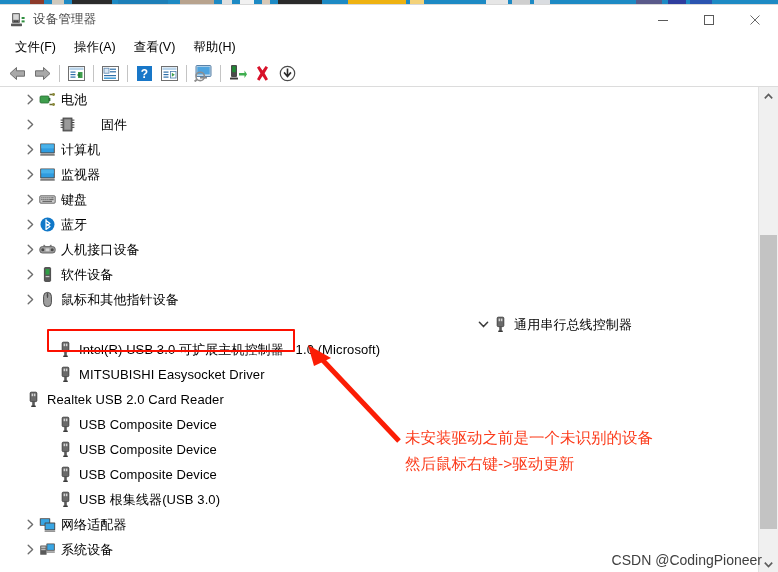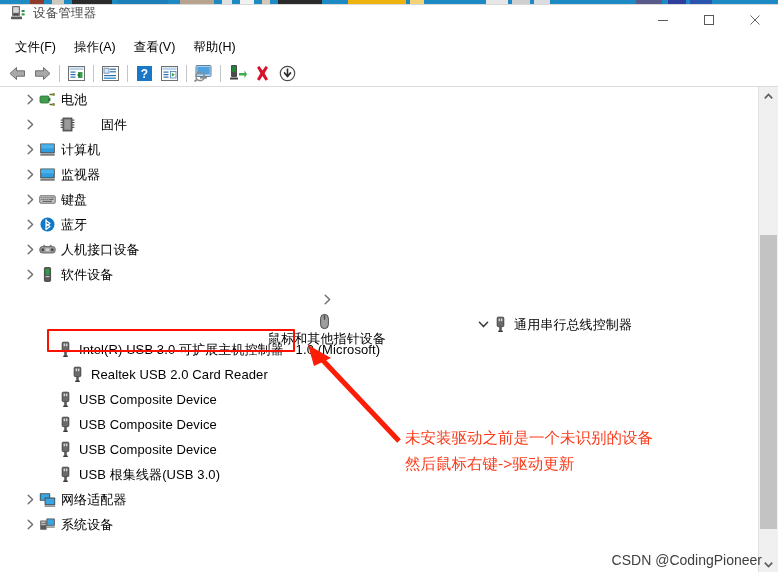--- a/index.html
+++ b/index.html
@@ -34,21 +34,21 @@
     background: #ffffff;
     border-top: 1px solid #d8d8d8;
     box-sizing: border-box;
   }
 
   
   .titlebar {
     position: absolute; left: 0; top: 0;
     width: 778px; height: 29px;
     background: #ffffff;
-    display: flex; 
+    display: flex; align-items: center;
   }
   .title-icon {
     width: 16px; height: 16px;
     margin-left: 10px; margin-right: 7px;
     position: relative; flex: none;
   }
   .title-text {
     font-size: 12.5px;
     color: #4a4a4a;
     letter-spacing: .2px;
@@ -499,21 +499,21 @@
             </div>
             <div class="rowicon">
               <svg width="17" height="17" viewBox="0 0 17 17">
                 <rect x="5.4" y="1.6" width="6.2" height="13.8" rx="0.8" fill="#5a5a5a" stroke="#333" stroke-width=".8"></rect>
                 <rect x="6.6" y="3" width="3.8" height="5.6" fill="#2f9e45"></rect>
                 <rect x="6.6" y="10" width="3.8" height="1.2" fill="#c9c9c9"></rect>
               </svg>
             </div>
             <div class="rowlabel">软件设备</div>
           </div>
-          <div class="row" style="padding-left: 22px; flex-direction: column;">
+          <div class="row" style="padding-left: 22px;">
             <div class="chev">
               <svg width="9" height="11" viewBox="0 0 9 11">
                 <path d="M2.2 1.2 L6.6 5.5 L2.2 9.8" fill="none" stroke="#6d6d6d" stroke-width="1.4" stroke-linecap="round" stroke-linejoin="round"></path>
               </svg>
             </div>
             <div class="rowicon">
               <svg width="17" height="17" viewBox="0 0 17 17">
                 <rect x="4.6" y="1.4" width="7.8" height="14.2" rx="3.9" fill="#9e9e9e" stroke="#4a4a4a" stroke-width="1"></rect>
                 <line x1="8.5" y1="1.8" x2="8.5" y2="7" stroke="#4a4a4a" stroke-width=".9"></line>
                 <rect x="7.7" y="3" width="1.6" height="3" rx="0.8" fill="#4a4a4a"></rect>
@@ -544,21 +544,34 @@
               <svg width="17" height="17" viewBox="0 0 17 17">
                 <rect x="5.2" y="1.2" width="6.6" height="9.4" rx="1" fill="#6a6a6a" stroke="#3a3a3a" stroke-width=".9"></rect>
                 <rect x="6.6" y="2.6" width="1.5" height="2.6" fill="#d4d4d4"></rect>
                 <rect x="8.9" y="2.6" width="1.5" height="2.6" fill="#d4d4d4"></rect>
                 <rect x="7.2" y="10.6" width="2.6" height="4.4" fill="#5a5a5a"></rect>
                 <rect x="6.2" y="14.4" width="4.6" height="1.6" rx="0.5" fill="#3a3a3a"></rect>
               </svg>
             </div>
             <div class="rowlabel">Intel(R) USB 3.0 可扩展主机控制器 - 1.0 (Microsoft)</div>
           </div>
-          <div class="row" style="padding-left: 68px;">
+          <div class="row" style="padding-left: 56px;">
+            <div class="chev" style="width: 0px;"></div>
+            <div class="rowicon">
+              <svg width="17" height="17" viewBox="0 0 17 17">
+                <rect x="5.2" y="1.2" width="6.6" height="9.4" rx="1" fill="#6a6a6a" stroke="#3a3a3a" stroke-width=".9"></rect>
+                <rect x="6.6" y="2.6" width="1.5" height="2.6" fill="#d4d4d4"></rect>
+                <rect x="8.9" y="2.6" width="1.5" height="2.6" fill="#d4d4d4"></rect>
+                <rect x="7.2" y="10.6" width="2.6" height="4.4" fill="#5a5a5a"></rect>
+                <rect x="6.2" y="14.4" width="4.6" height="1.6" rx="0.5" fill="#3a3a3a"></rect>
+              </svg>
+            </div>
+            <div class="rowlabel">MITSUBISHI Easysocket Driver</div>
+          </div>
+          <div class="row" style="padding-left: 24px;">
             <div class="chev" style="width: 0px;"></div>
             <div class="rowicon">
               <svg width="17" height="17" viewBox="0 0 17 17">
                 <rect x="5.2" y="1.2" width="6.6" height="9.4" rx="1" fill="#6a6a6a" stroke="#3a3a3a" stroke-width=".9"></rect>
                 <rect x="6.6" y="2.6" width="1.5" height="2.6" fill="#d4d4d4"></rect>
                 <rect x="8.9" y="2.6" width="1.5" height="2.6" fill="#d4d4d4"></rect>
                 <rect x="7.2" y="10.6" width="2.6" height="4.4" fill="#5a5a5a"></rect>
                 <rect x="6.2" y="14.4" width="4.6" height="1.6" rx="0.5" fill="#3a3a3a"></rect>
               </svg>
             </div>

